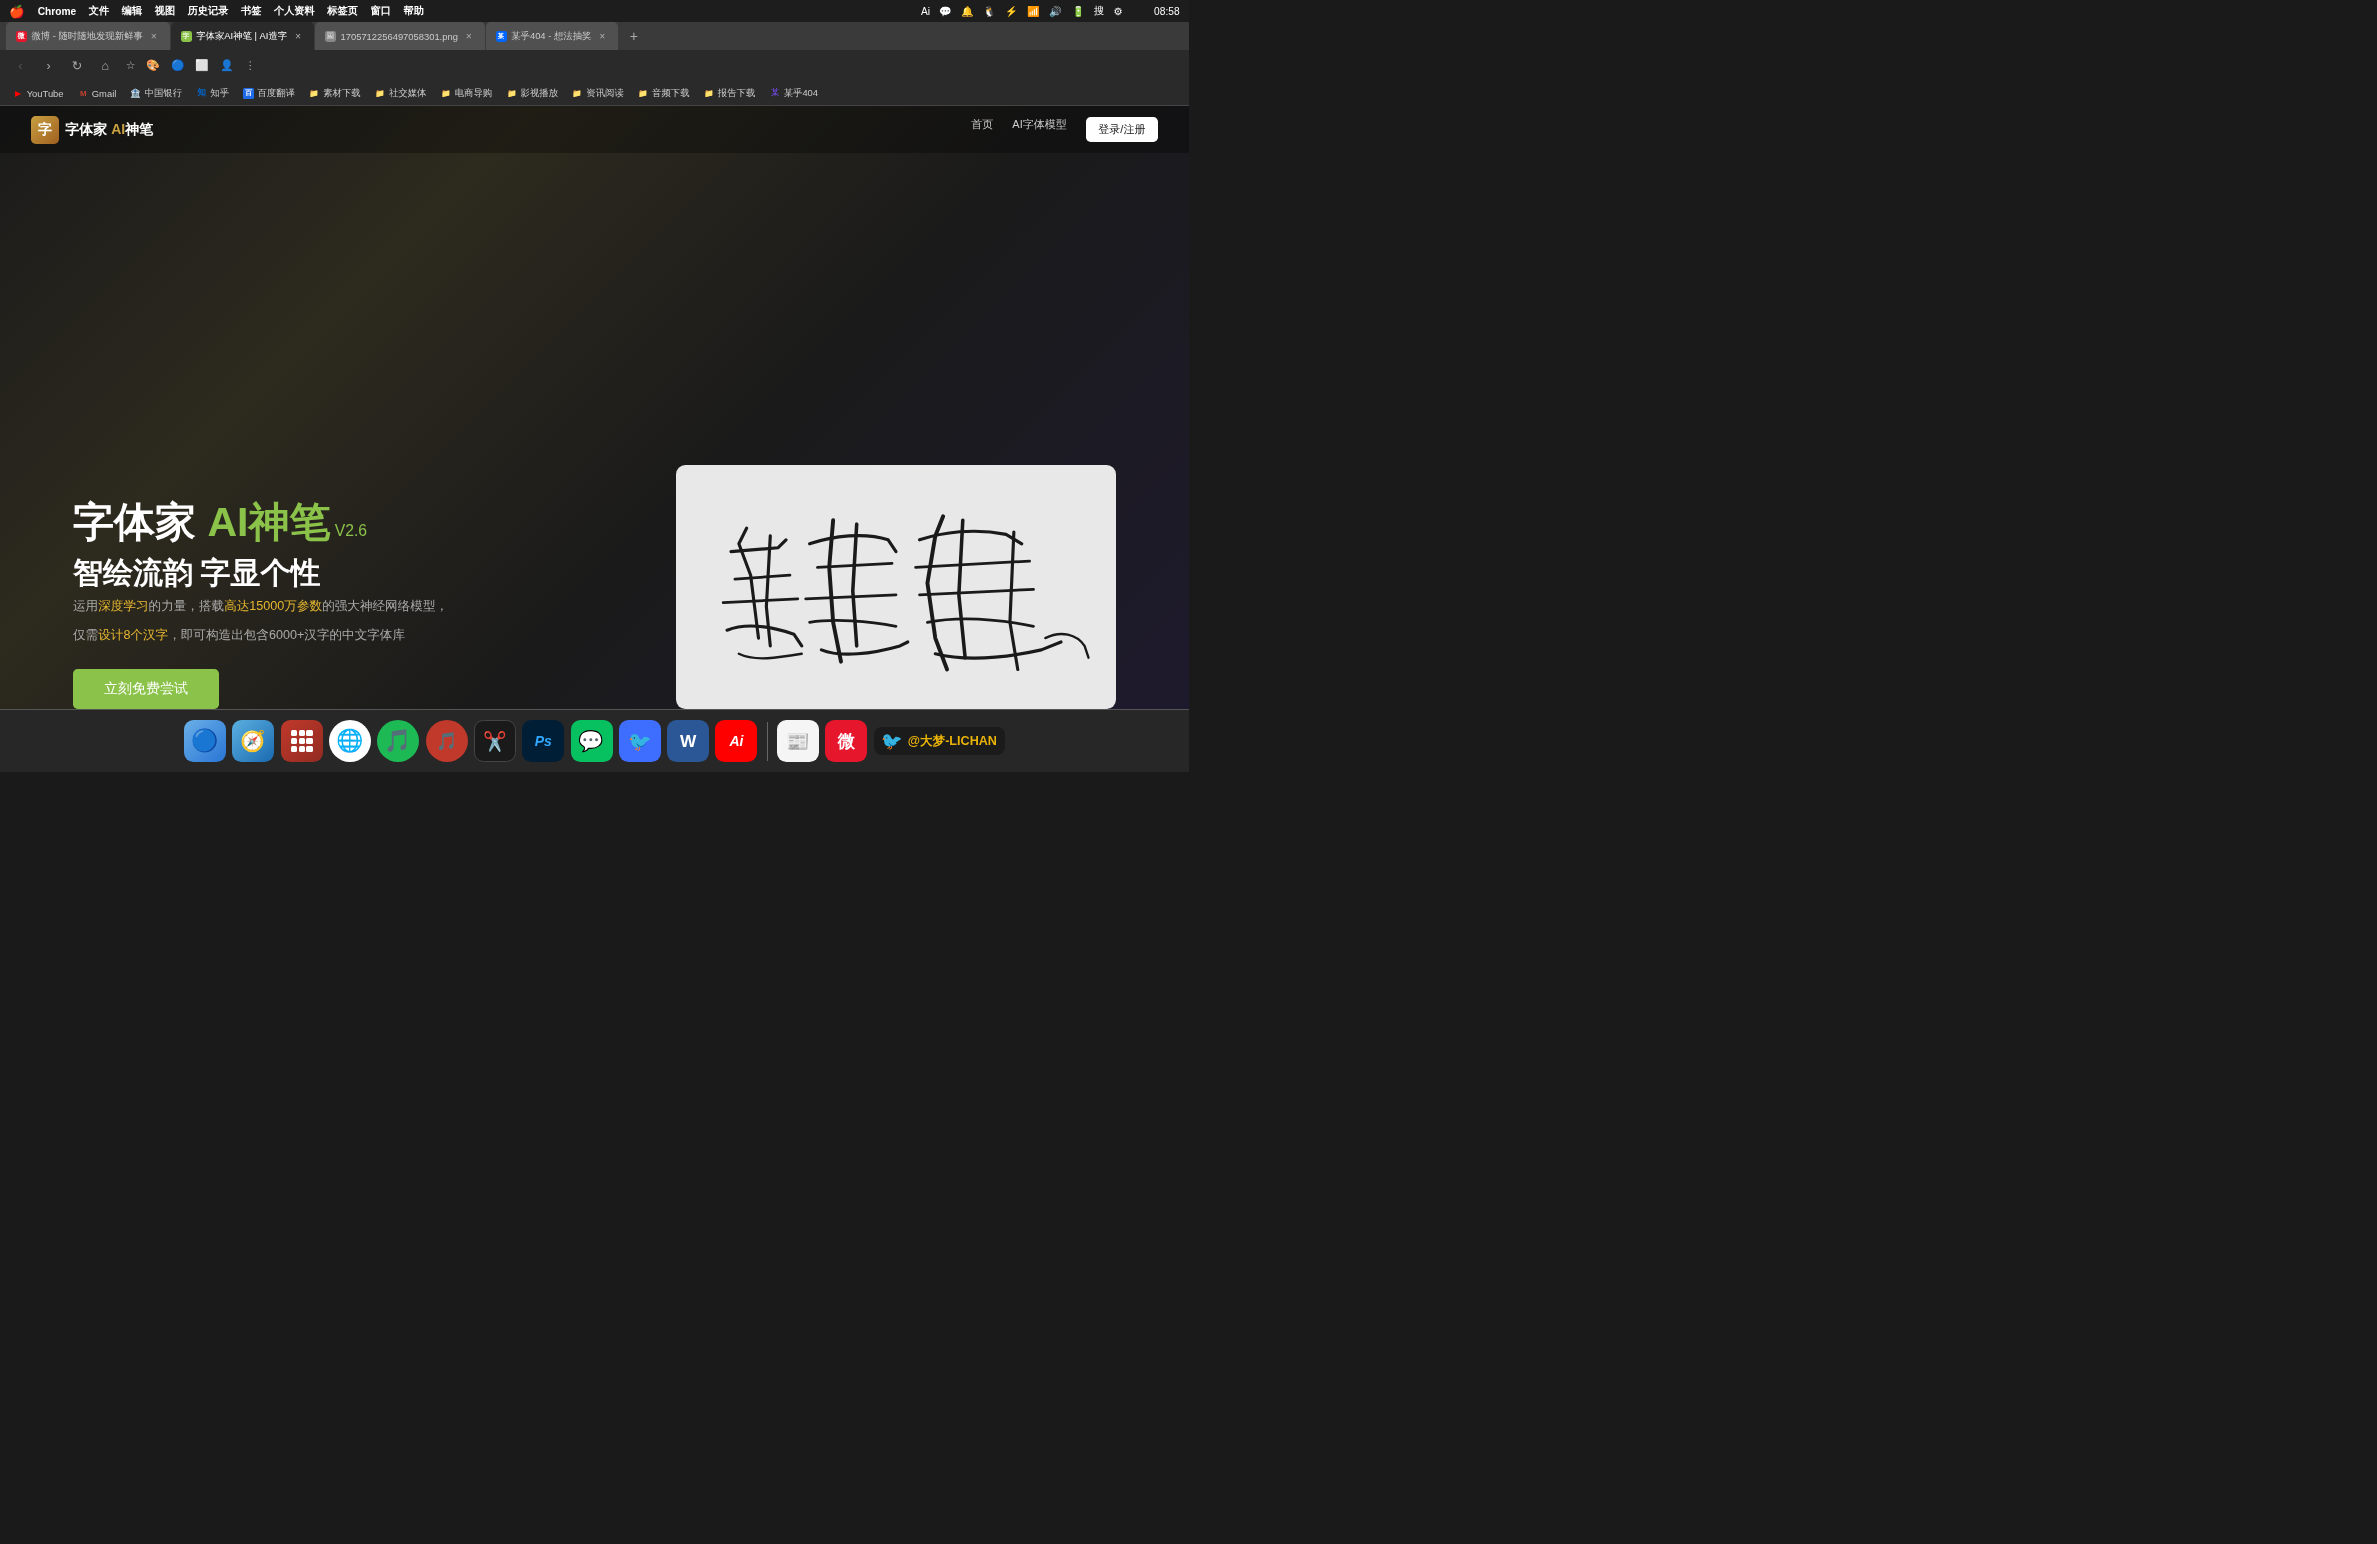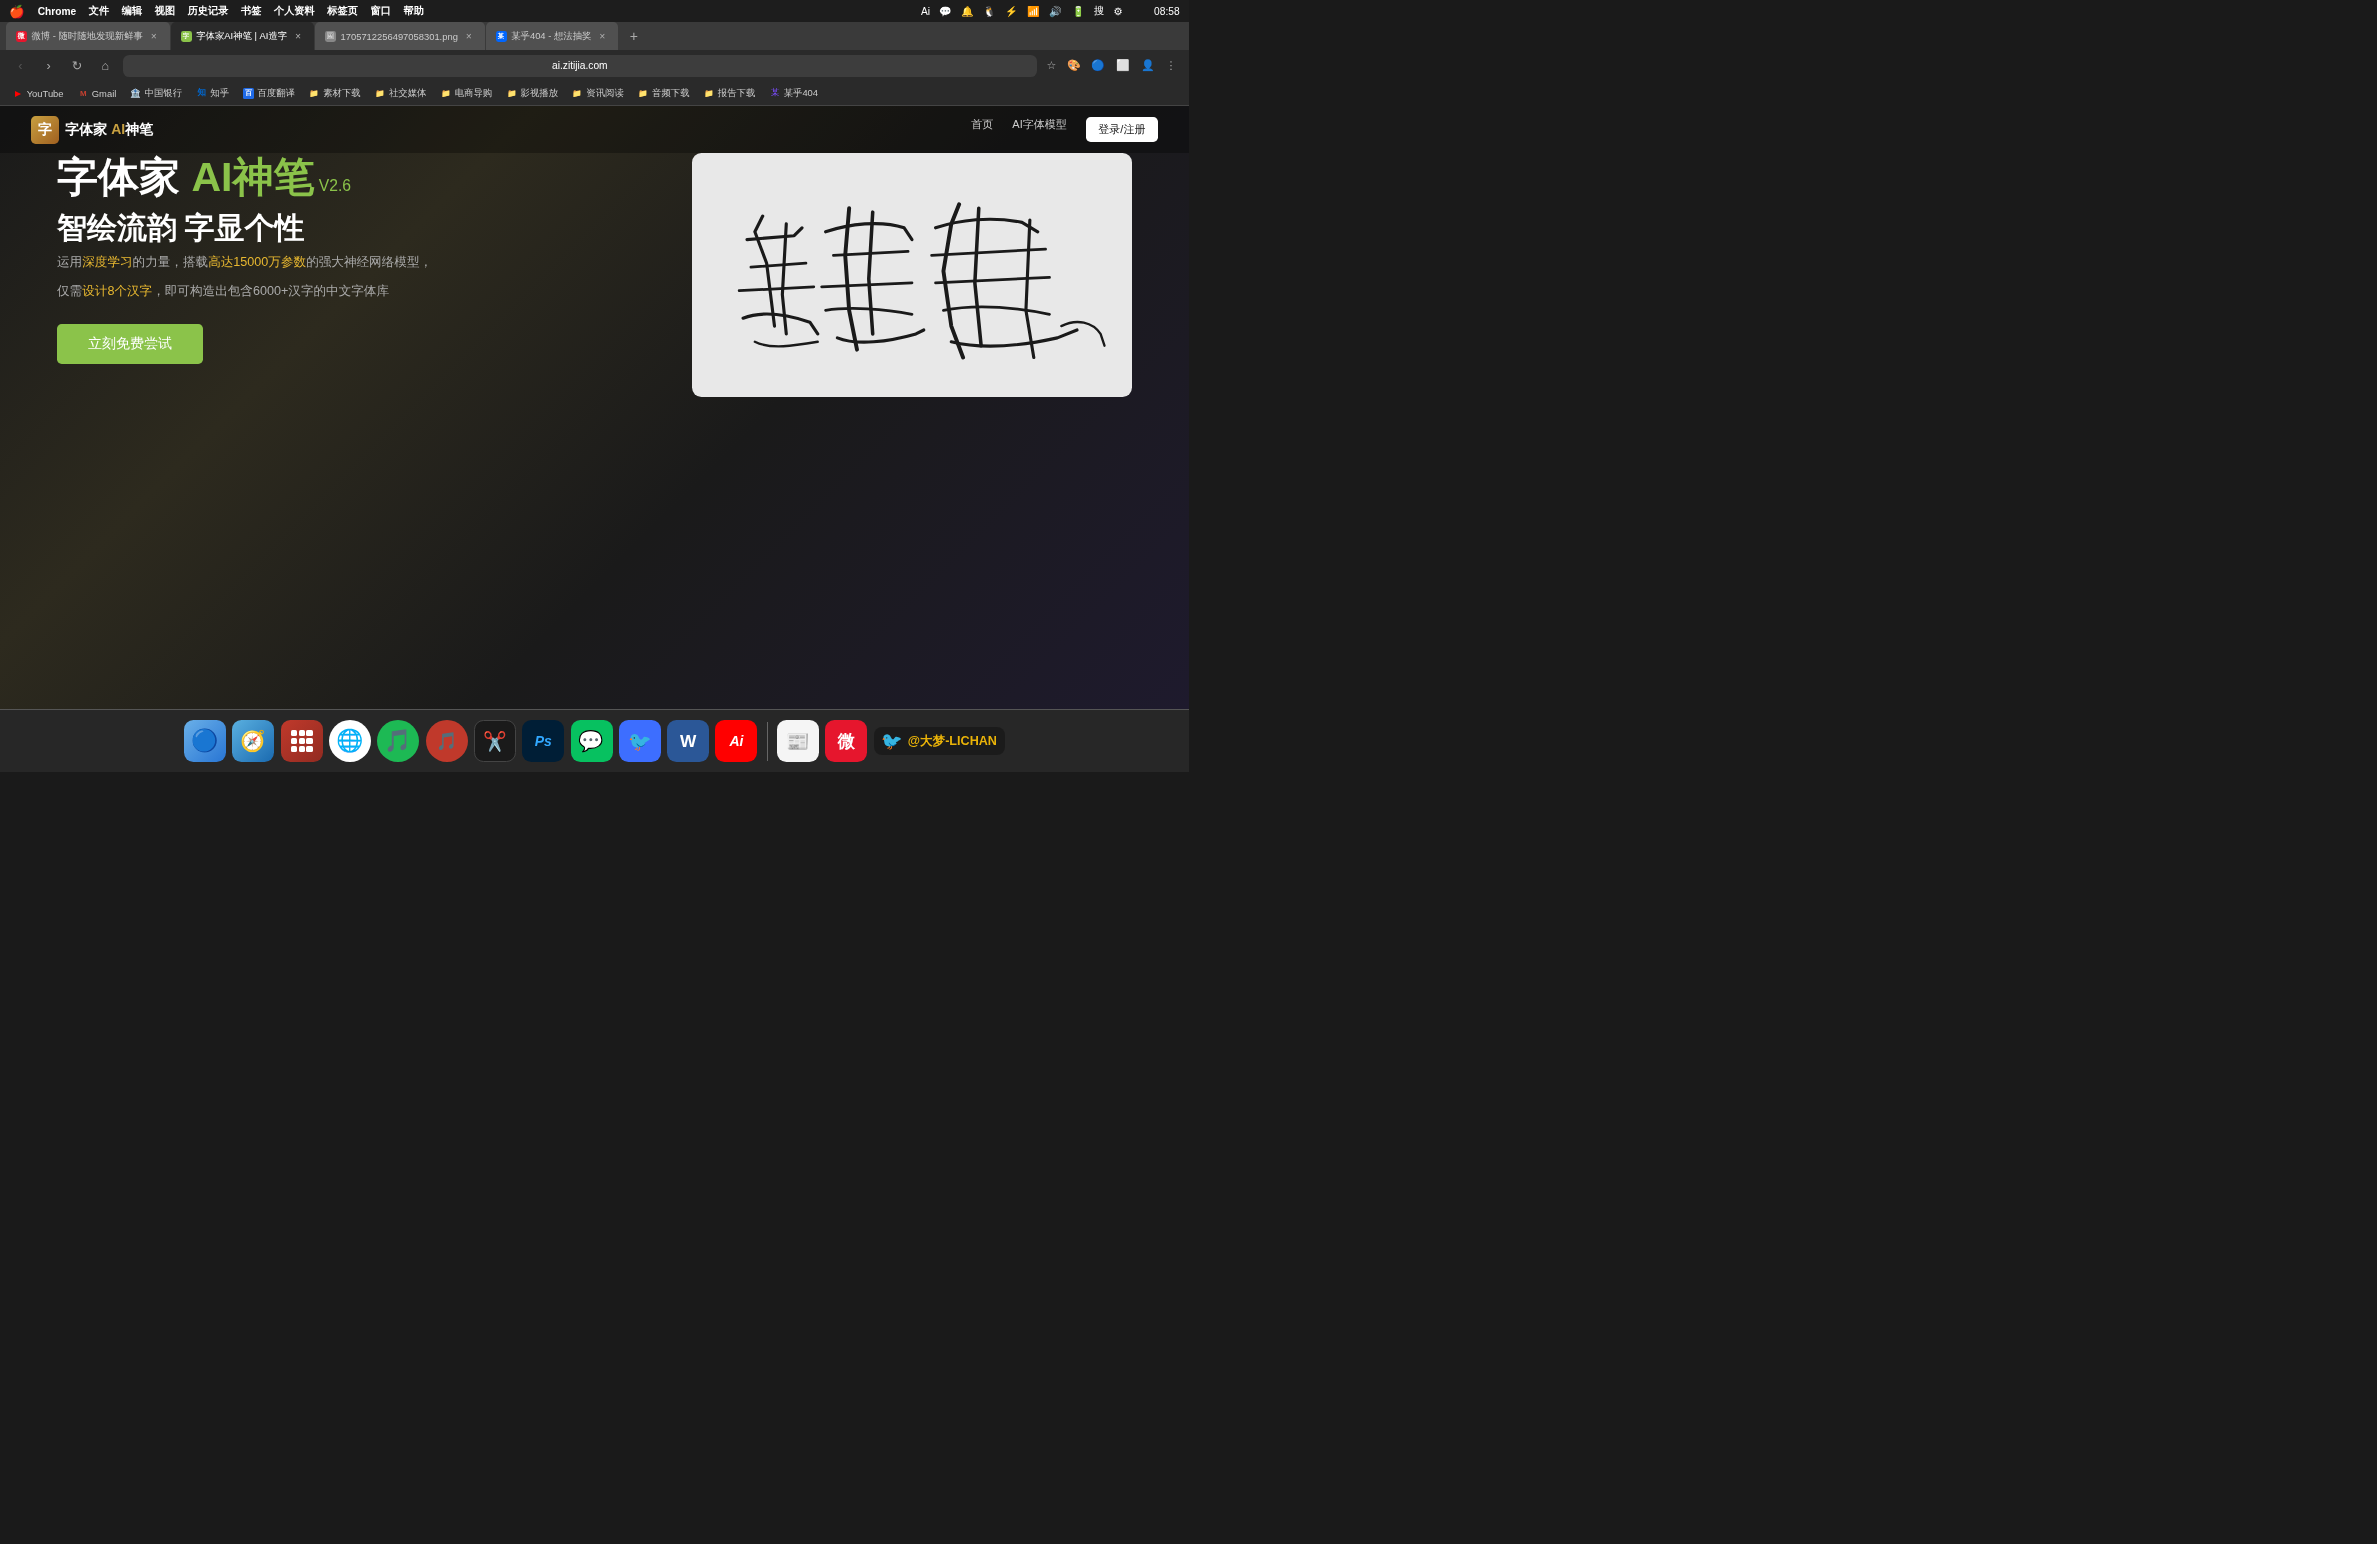--- a/index.html
+++ b/index.html
@@ -130,22 +130,22 @@
       font-size: 11px;
       cursor: pointer;
       border: none;
       font-weight: 500;
     }
 
     
     .hero {
       flex: 1;
       display: flex;
-      align-items: flex-start;
-      padding: 0 57px;
+      align-items: flex-end;
+      padding: 0 73px;
       gap: 26px;
     }
     .hero-left { flex: 1; }
     .hero-title-main {
       font-size: 41px;
       font-weight: 700;
       color: #fff;
       line-height: 1.2;
       margin-bottom: 6.3px;
     }
@@ -334,21 +334,20 @@
     <span class="tab-close">✕</span>
   </div>
   <div class="tab-new">+</div>
 </div>
 
 <div class="addrbar">
   <div class="nav-btn disabled">‹</div>
   <div class="nav-btn">›</div>
   <div class="nav-btn">↻</div>
   <div class="nav-btn">⌂</div>
-  <input class="address-input" type="text" value="ai.zitijia.com" style="">
   <div class="addrbar-right">
     <span class="addrbar-icon">☆</span>
     <span class="addrbar-icon">🎨</span>
     <span class="addrbar-icon">🔵</span>
     <span class="addrbar-icon">⬜</span>
     <span class="addrbar-icon">👤</span>
     <span class="addrbar-icon">⋮</span>
   </div>
 </div>
 

